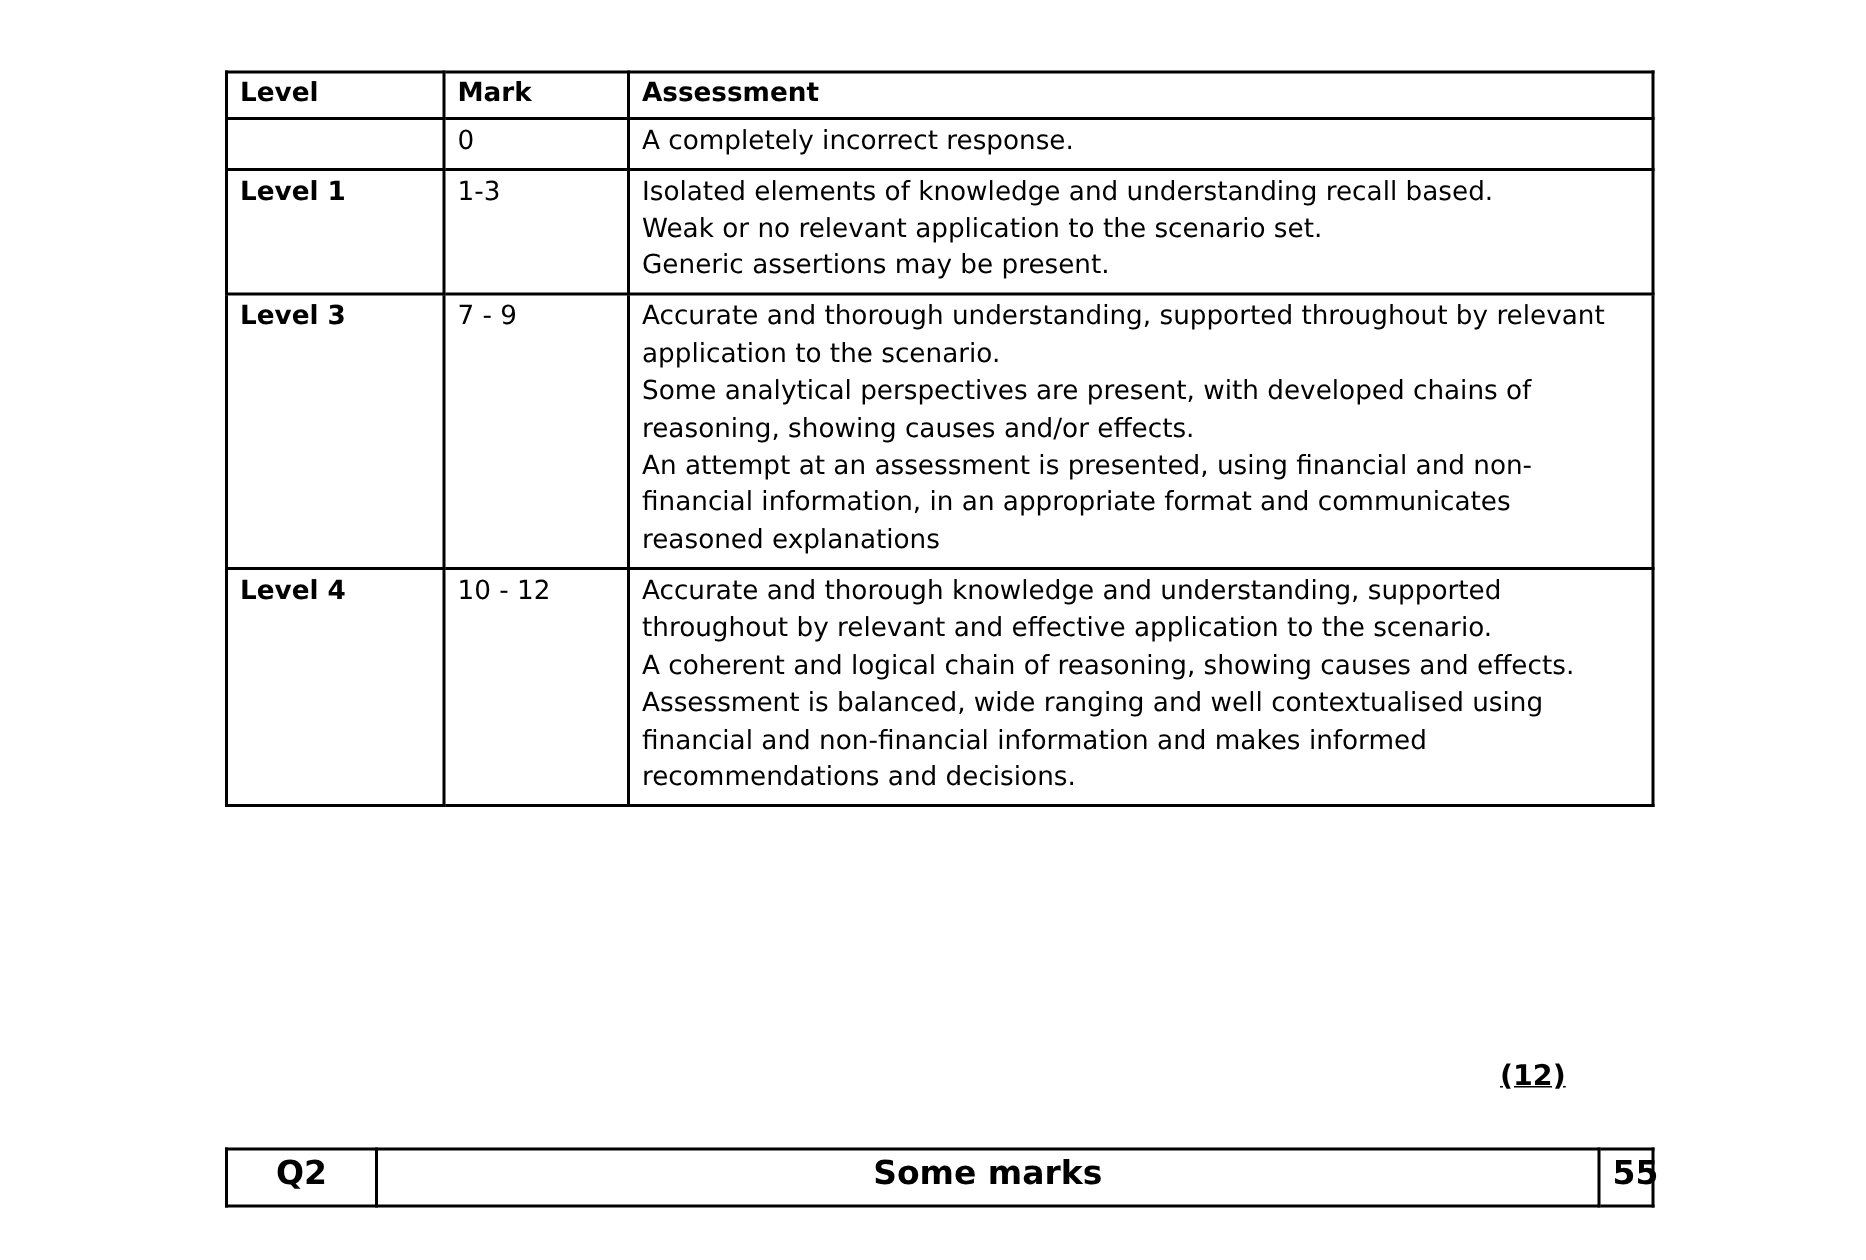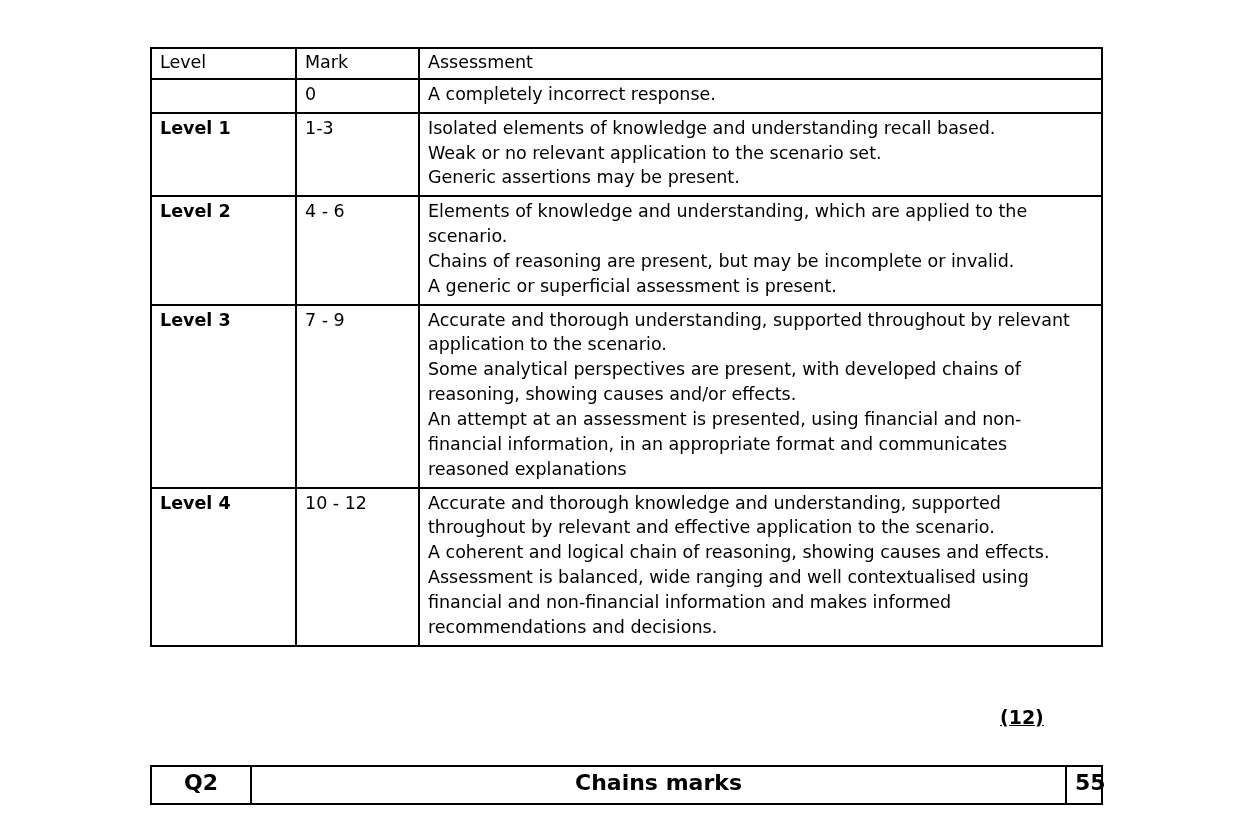--- a/index.html
+++ b/index.html
@@ -33,21 +33,21 @@
   table.ms-table th,
   table.ms-table td {
     border: 2px solid #000000;
     padding: 2px 8px 5px 8px;
     vertical-align: top;
     text-align: left;
     font-size: 17.5px;
     line-height: 1.42;
   }
   table.ms-table th {
-    font-weight: normal;
+    font-weight: bold;
     padding-top: 1px;
     padding-bottom: 3px;
   }
   .col-level { width: 145px; }
   .col-mark  { width: 123px; }
   .level-cell { font-weight: bold; }
   .descriptor-cell { white-space: pre-line; }
 
   
   .marks-awarded {
@@ -106,27 +106,20 @@
         <td class="descriptor-cell">A completely incorrect response.</td>
       </tr>
       <tr>
         <td class="level-cell">Level 1</td>
         <td>1-3</td>
         <td class="descriptor-cell">Isolated elements of knowledge and understanding recall based.
 Weak or no relevant application to the scenario set.
 Generic assertions may be present.</td>
       </tr>
       <tr>
-        <td class="level-cell">Level 2</td>
-        <td>4 - 6</td>
-        <td class="descriptor-cell">Elements of knowledge and understanding, which are applied to the scenario.
-Chains of reasoning are present, but may be incomplete or invalid.
-A generic or superficial assessment is present.</td>
-      </tr>
-      <tr>
         <td class="level-cell">Level 3</td>
         <td>7 - 9</td>
         <td class="descriptor-cell">Accurate and thorough understanding, supported throughout by relevant application to the scenario.
 Some analytical perspectives are present, with developed chains of reasoning, showing causes and/or effects.
 An attempt at an assessment is presented, using financial and non-financial information, in an appropriate format and communicates reasoned explanations</td>
       </tr>
       <tr>
         <td class="level-cell">Level 4</td>
         <td>10 - 12</td>
         <td class="descriptor-cell">Accurate and thorough knowledge and understanding, supported throughout by relevant and effective application to the scenario.
@@ -140,19 +133,19 @@
 
   <table class="total-table">
     <colgroup>
       <col class="col-q">
       <col class="col-total-label">
       <col class="col-total-value">
     </colgroup>
     <tbody>
       <tr>
         <td>Q2</td>
-        <td>Chains marks</td>
+        <td>Some marks</td>
         <td>55</td>
       </tr>
     </tbody>
   </table>
 
 </div>
 
 </body></html>

